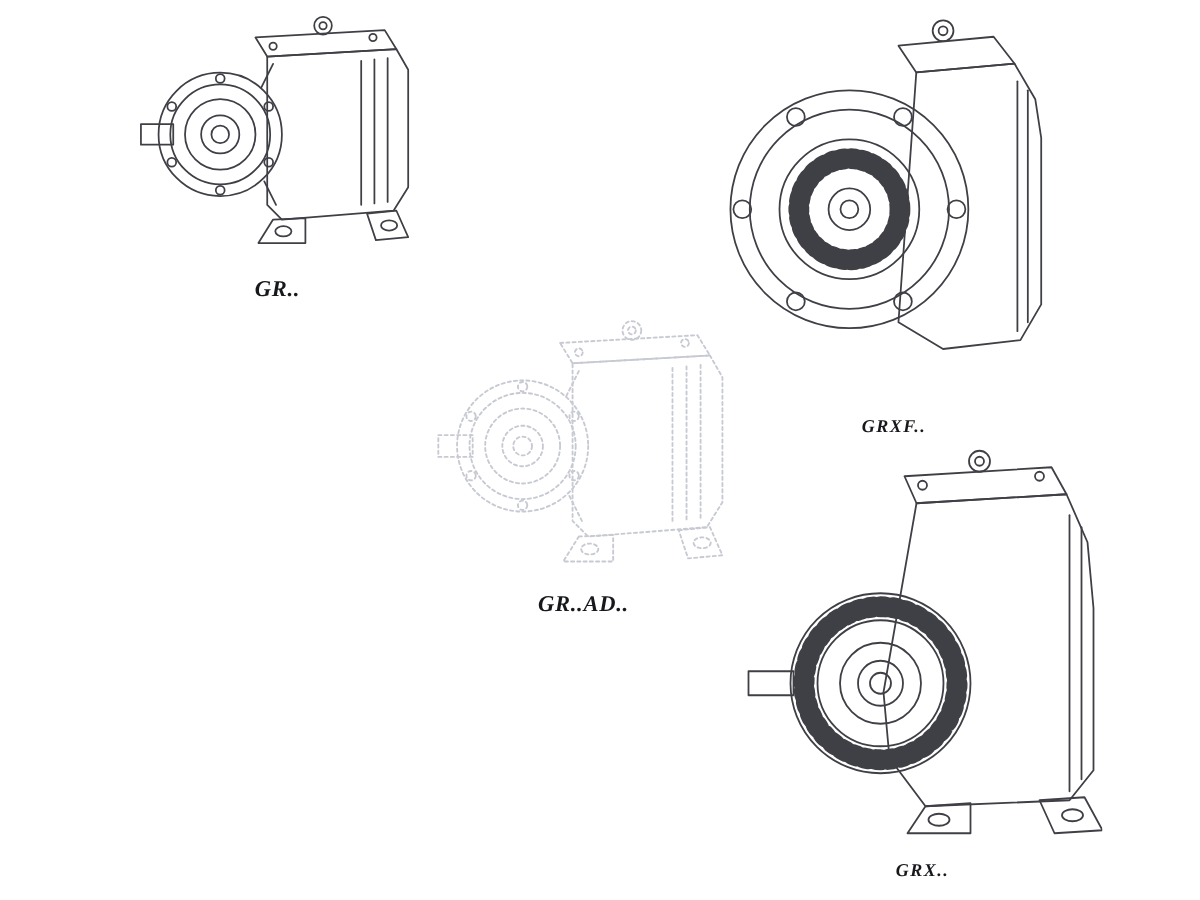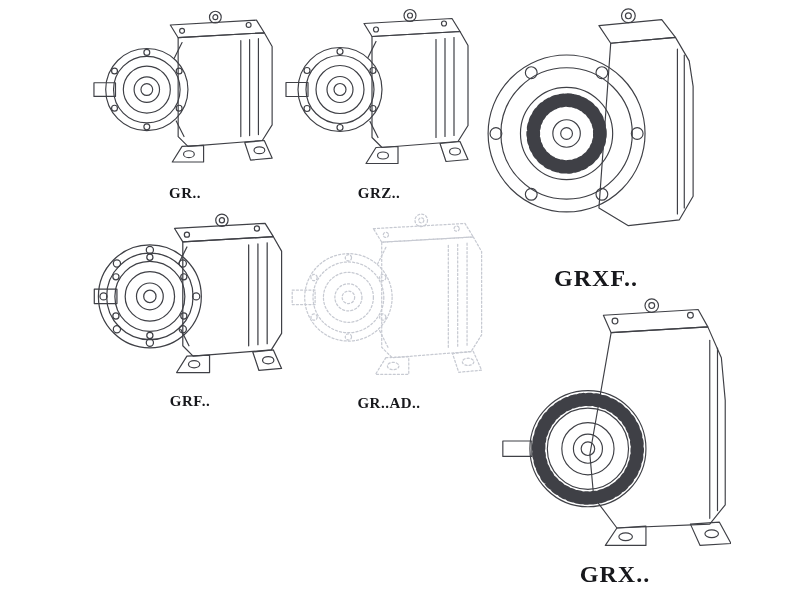--- a/index.html
+++ b/index.html
@@ -4,23 +4,23 @@
 <style>
   html,body{margin:0;padding:0;background:#ffffff;}
   .canvas{
     position:relative;width:800px;height:600px;background:#ffffff;
     font-family:"Liberation Serif", serif;overflow:hidden;
   }
   figure.fig{position:absolute;margin:0;display:flex;flex-direction:column;align-items:center;}
   figure.fig svg.draw{flex:1 1 auto;width:100%;}
   figcaption.cap{
     flex:0 0 auto;font-weight:700;font-size:15px;letter-spacing:.5px;
-    color:#17181c;text-align:center;padding-top:4px;
+    color:#17181c;text-align:center;padding-top:4px;font-style:italic;
   }
-  figcaption.cap.big{font-size:24px;letter-spacing:1px;}
+  figcaption.cap.big{font-size:12px;letter-spacing:1px;}
   
   svg.draw use{stroke:#3f4046;fill:none;stroke-width:1.2;stroke-linejoin:round;stroke-linecap:round;}
   svg.draw.ghost use{stroke:#c7cad2;stroke-dasharray:2 2;}
   .defs{position:absolute;width:0;height:0;overflow:hidden;}
   
   .f-gr  {left:92px;  top:6px;   width:186px; height:196px;}
   .f-grz {left:284px; top:6px;   width:190px; height:196px;}
   .f-grxf{left:482px; top:4px;   width:228px; height:288px;}
   .f-grf {left:92px;  top:212px; width:196px; height:198px;}
   .f-grad{left:286px; top:212px; width:206px; height:200px;justify-content:center;}
@@ -130,40 +130,28 @@
     </defs>
   </svg>
 
   <figure class="fig f-gr">
     <svg class="draw" viewBox="0 0 190 172">
       <use href="#gb-basic"></use>
     </svg>
     <figcaption class="cap">GR..</figcaption>
   </figure>
 
-  <figure class="fig f-grz">
-    <svg class="draw" viewBox="0 0 190 172">
-      <use href="#gb-basic"></use>
-    </svg>
-    <figcaption class="cap">GRZ..</figcaption>
-  </figure>
 
   <figure class="fig f-grxf">
     <svg class="draw" viewBox="0 0 230 262">
       <use href="#gb-front"></use>
     </svg>
     <figcaption class="cap big">GRXF..</figcaption>
   </figure>
 
-  <figure class="fig f-grf">
-    <svg class="draw" viewBox="0 0 190 172">
-      <use href="#gb-flange"></use>
-    </svg>
-    <figcaption class="cap">GRF..</figcaption>
-  </figure>
 
   <figure class="fig f-grad">
     <svg class="draw ghost" viewBox="0 0 190 172">
       <use href="#gb-basic"></use>
     </svg>
     <figcaption class="cap">GR..AD..</figcaption>
   </figure>
 
 
 

